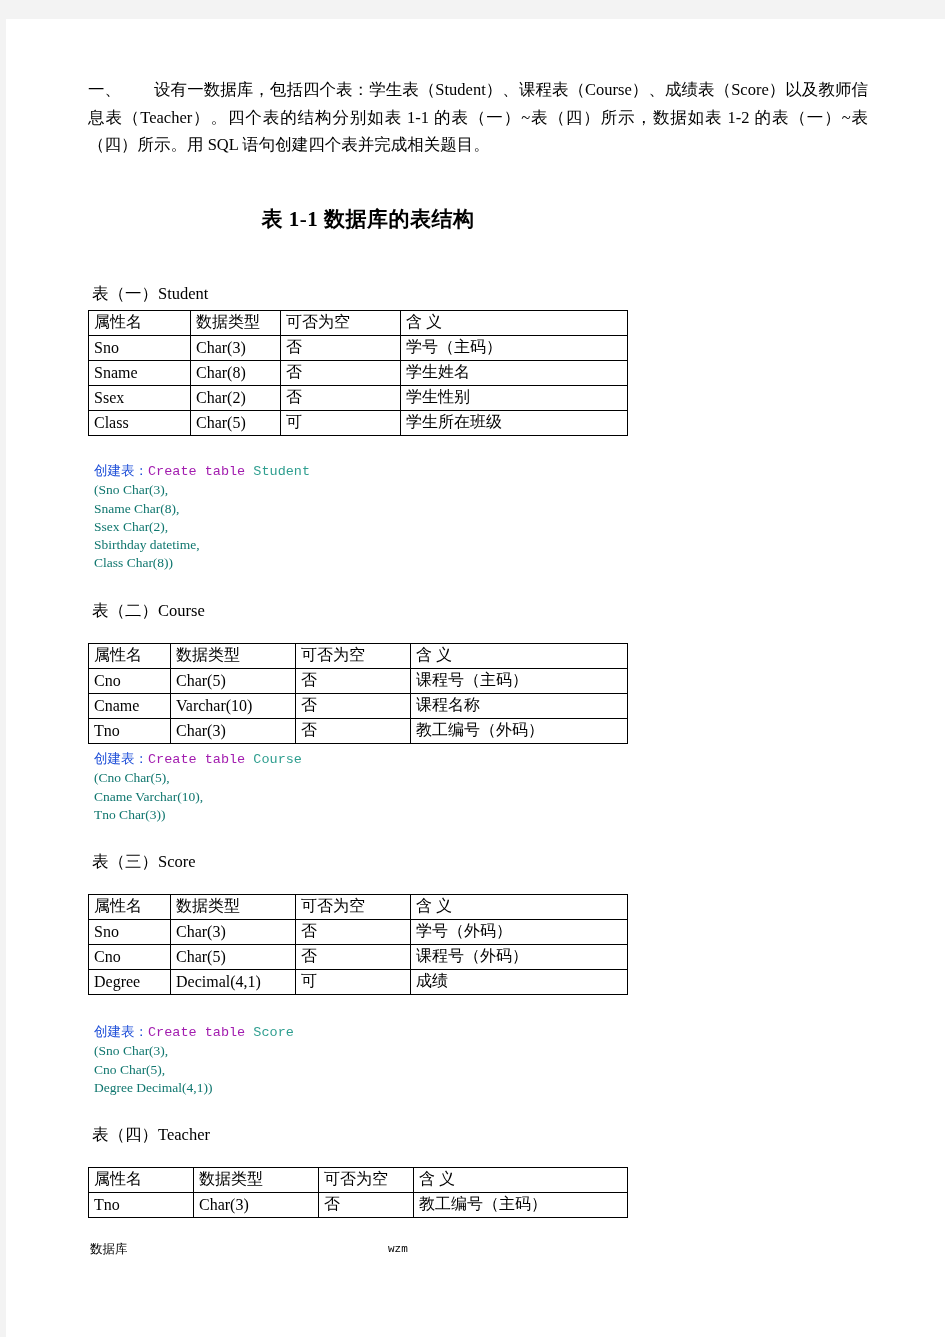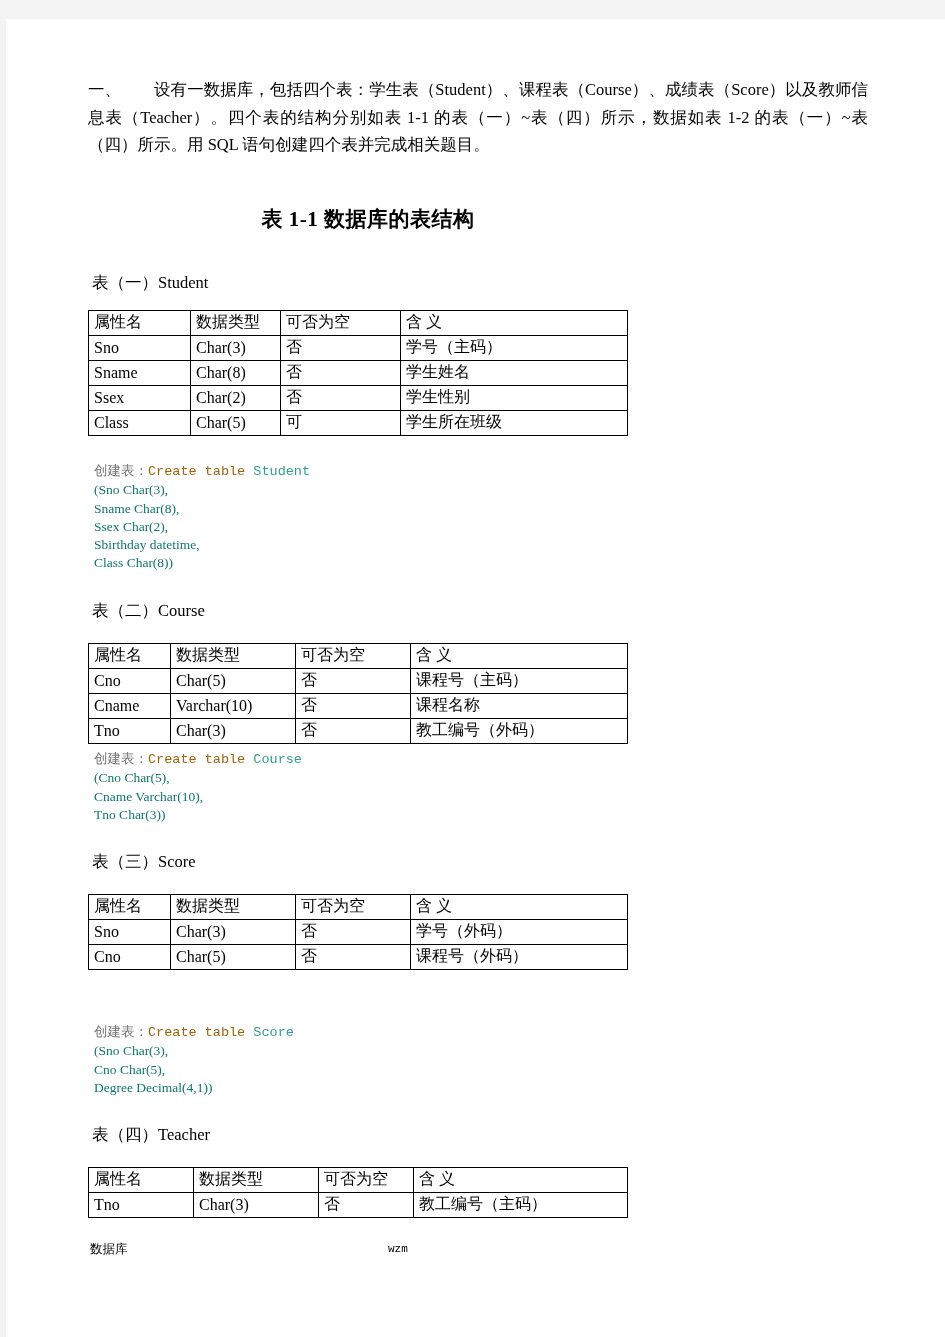--- a/index.html
+++ b/index.html
@@ -94,22 +94,22 @@
   td.ind { padding-left: 26px; }
 
   
   .sql {
     position: absolute;
     font-family: "Liberation Mono", "DejaVu Sans Mono", monospace;
     font-size: 13.5px;
     line-height: 18.3px;
     white-space: pre;
   }
-  .sql .lbl  { color: #737373; }
-  .sql .kw   { color: #a16207; text-align: center; }
+  .sql .lbl  { color: #1d4ed8; }
+  .sql .kw   { color: #a21caf; text-align: center; }
   .sql .tbl  { color: #2e9e8f; }
   .sql .ln   { color: #0f766e; display: block; font-family: Liberation Serif, serif; }
 
   
   .footer-left {
     position: absolute;
     left: 90px;
     top: 1241px;
     font-family: "DejaVu Sans", sans-serif;
     font-size: 12.5px;
@@ -131,21 +131,21 @@
 <div class="page-edge-top"></div>
 <div class="page-edge-left"></div>
 <div class="sheet"></div>
 
 <div class="intro">
   <span class="num">一、</span><span>设有一数据库，包括四个表：学生表（Student）、课程表（Course）、成绩表（Score）以及教师信息表（Teacher）。四个表的结构分别如表 1-1 的表（一）~表（四）所示，数据如表 1-2 的表（一）~表（四）所示。用 SQL 语句创建四个表并完成相关题目。</span>
 </div>
 
 <div class="doc-title">表 1-1 数据库的表结构</div>
 
-<div class="caption" style="top:272px;">表（一）Student</div>
+<div class="caption" style="top:283px;">表（一）Student</div>
 
 <table class="spec" style="left:88px; top:310px; width:539px;">
   <colgroup>
       <col style="width:102px">
       <col style="width:90px">
       <col style="width:120px">
       <col style="width:227px">
     </colgroup>
   <tbody>
     <tr>
@@ -243,20 +243,26 @@
       <td>Char(3)</td>
       <td>否</td>
       <td>学号（外码）</td>
     </tr>
     <tr>
       <td>Cno</td>
       <td>Char(5)</td>
       <td>否</td>
       <td>课程号（外码）</td>
     </tr>
+    <tr>
+      <td>Degree</td>
+      <td>Decimal(4,1)</td>
+      <td>可</td>
+      <td>成绩</td>
+    </tr>
   </tbody>
 </table>
 
 <div class="sql" style="left:94px; top:1024px;"><span class="lbl">创建表：</span><span class="kw">Create table</span> <span class="tbl">Score</span><span class="ln">(Sno Char(3),</span><span class="ln">Cno Char(5),</span><span class="ln">Degree Decimal(4,1))</span></div>
 
 <div class="caption" style="top:1124px;">表（四）Teacher</div>
 
 <table class="spec" style="left:88px; top:1167px; width:539px;">
   <colgroup>
       <col style="width:105px">

